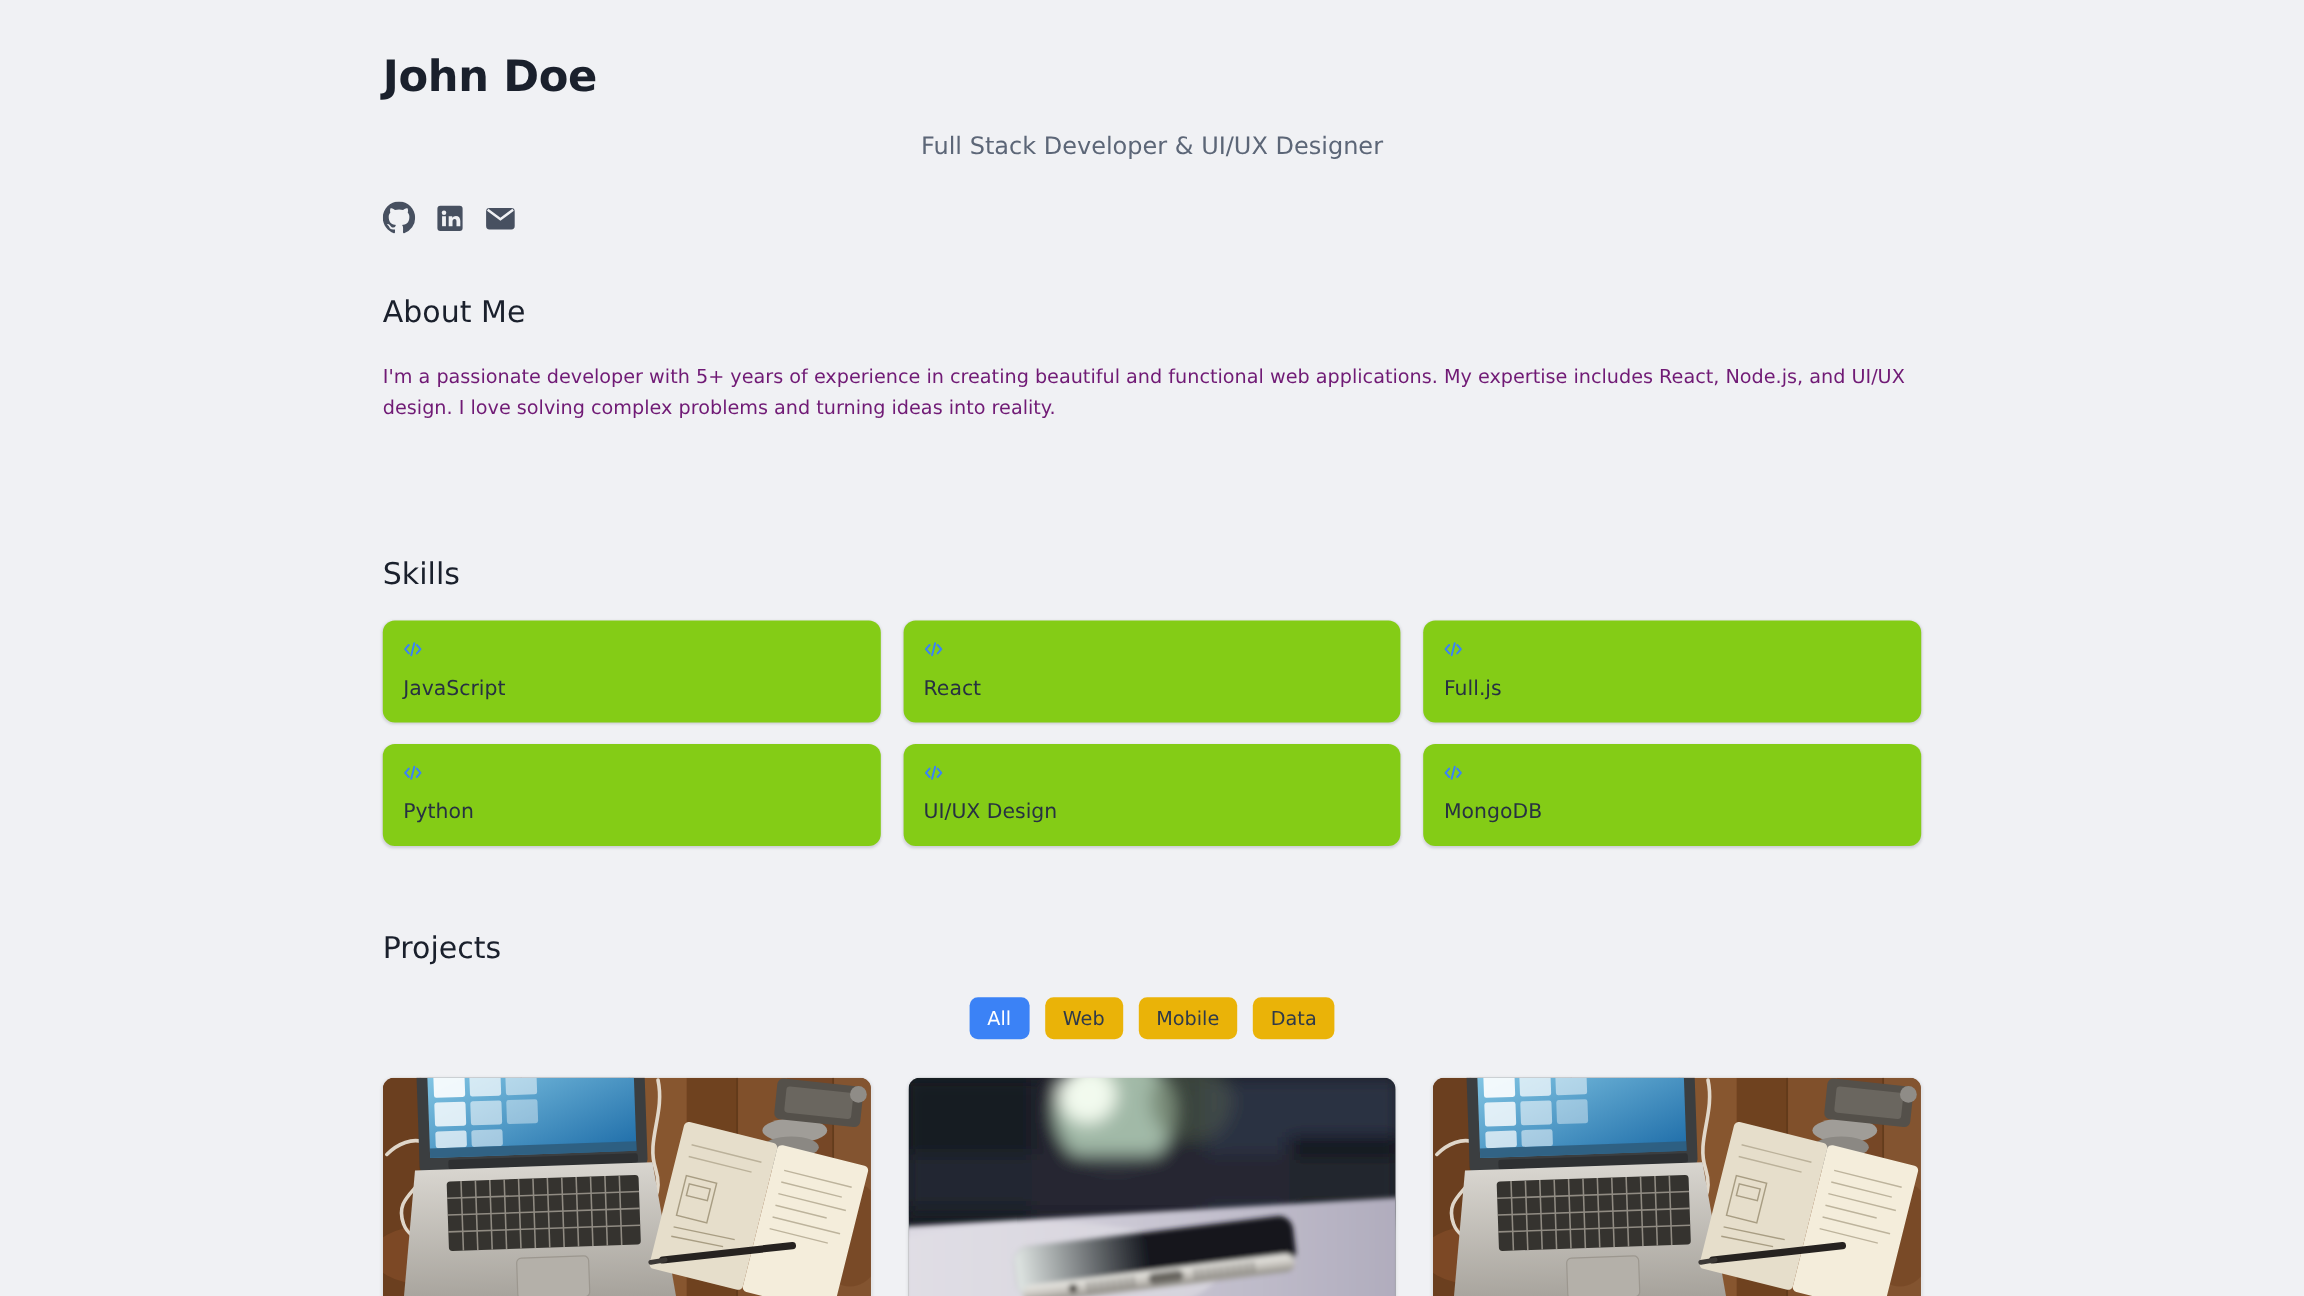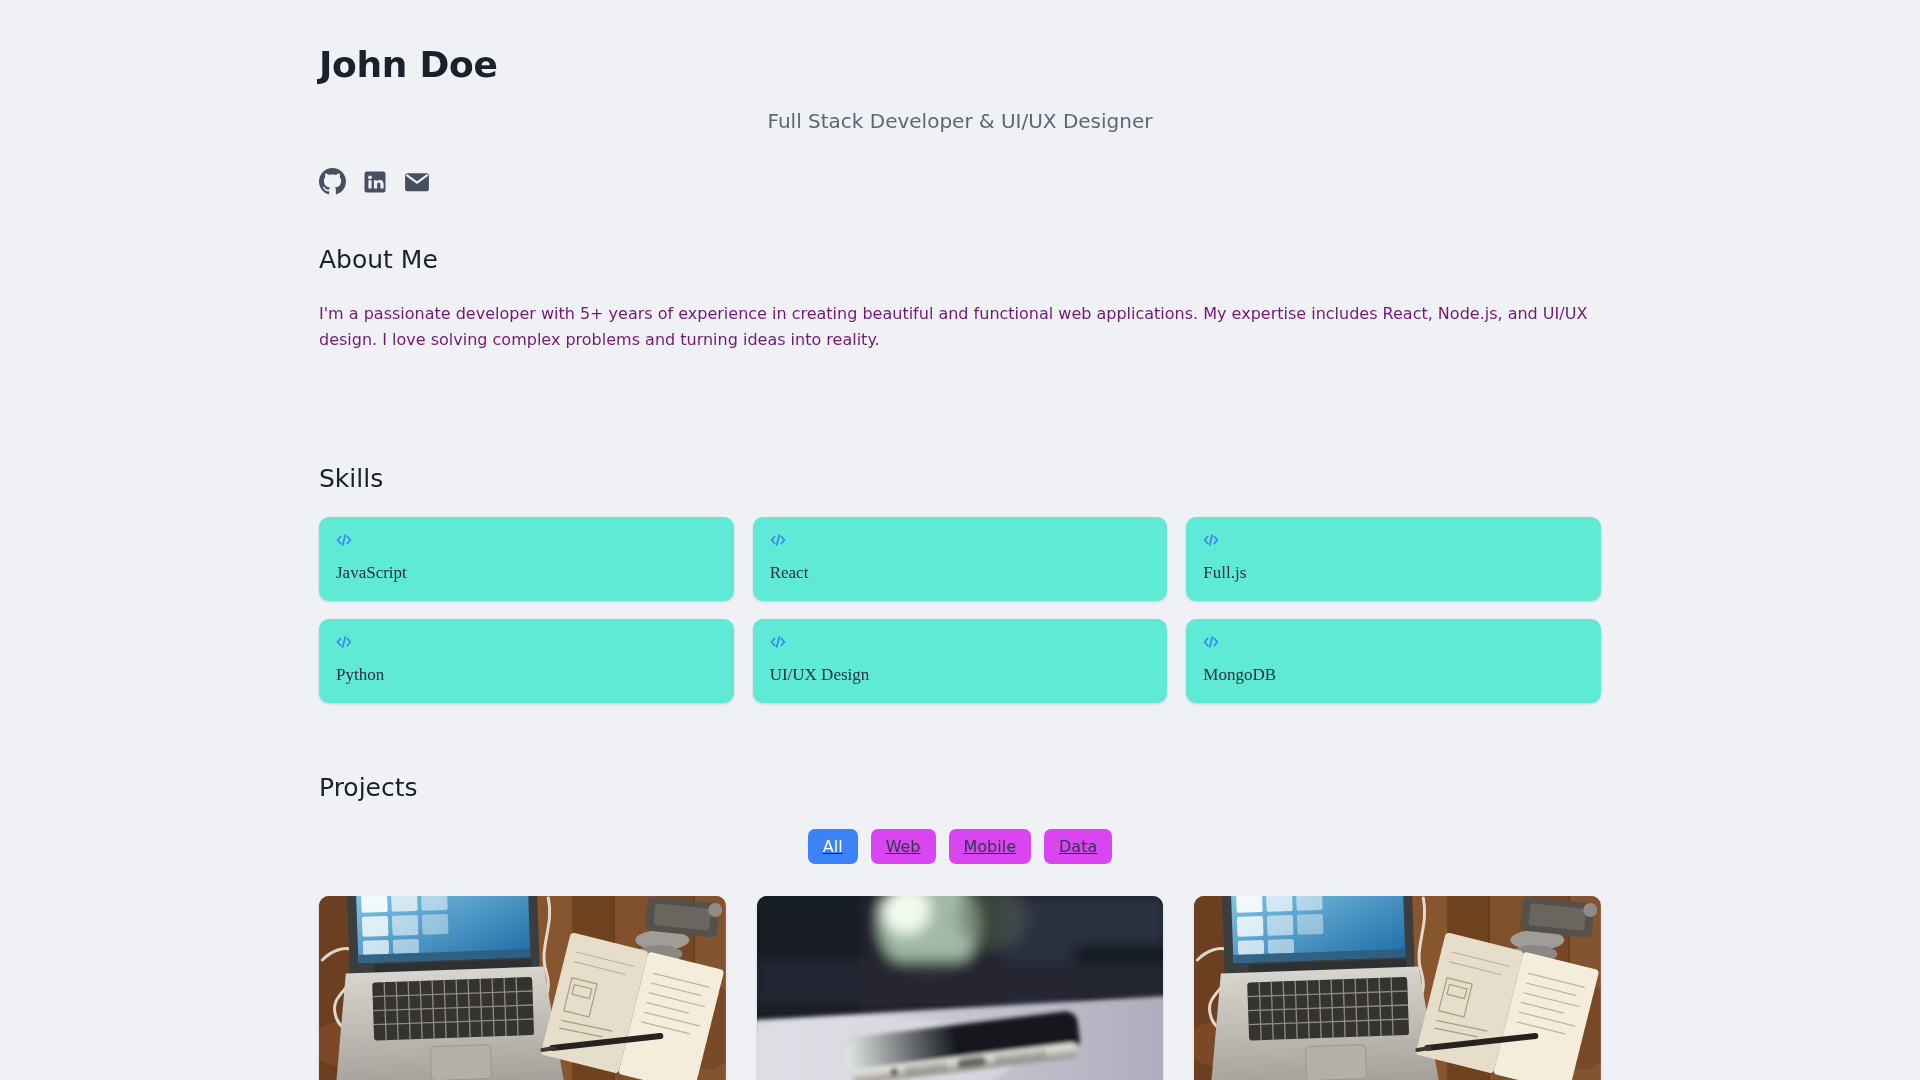--- a/index.html
+++ b/index.html
@@ -28,33 +28,32 @@
     max-width: 1282px;
   }
 
   
   .skills-section { margin-top: 112px; }
   .skills-grid {
     margin-top: 24px;
     display: grid; grid-template-columns: repeat(3, 1fr); gap: 18px 19px;
   }
   .skill-card {
-    background: #5eead4; border-radius: 10px; padding: 16px 17px 18px;
+    background: #84cc16; border-radius: 10px; padding: 16px 17px 18px;
     box-shadow: 0 1px 2px rgba(16,24,40,.06), 0 1px 3px rgba(16,24,40,.10);
-    font-family: Liberation Serif, serif;
   }
   .skill-icon { color: #3b82f6; display: block; }
   .skill-label { margin-top: 12px; font-size: 17px; color: #273142; }
 
   
   .projects-section { margin-top: 70px; }
-  .filter-row { margin-top: 27px; display: flex; justify-content: center; gap: 13px; text-decoration: underline; }
+  .filter-row { margin-top: 27px; display: flex; justify-content: center; gap: 13px; }
   .filter-btn {
     font-family: inherit; font-size: 16px; border: none; cursor: pointer;
-    padding: 8px 15px; border-radius: 7px; background: #d946ef; color: #2f3a4a;
+    padding: 8px 15px; border-radius: 7px; background: #eab308; color: #2f3a4a;
     line-height: 1.2;
   }
   .filter-btn.active { background: #3b82f6; color: #ffffff; }
   .projects-grid {
     margin-top: 32px;
     display: grid; grid-template-columns: repeat(3, 1fr); gap: 31px;
   }
   .project-card {
     background: #ffffff; border-radius: 10px; overflow: hidden; cursor: pointer;
     box-shadow: 0 1px 3px rgba(16,24,40,.12);

